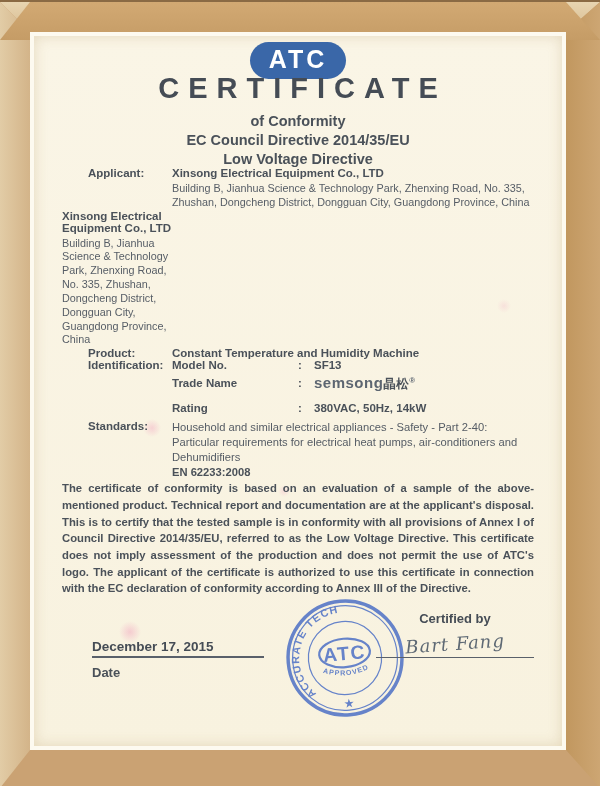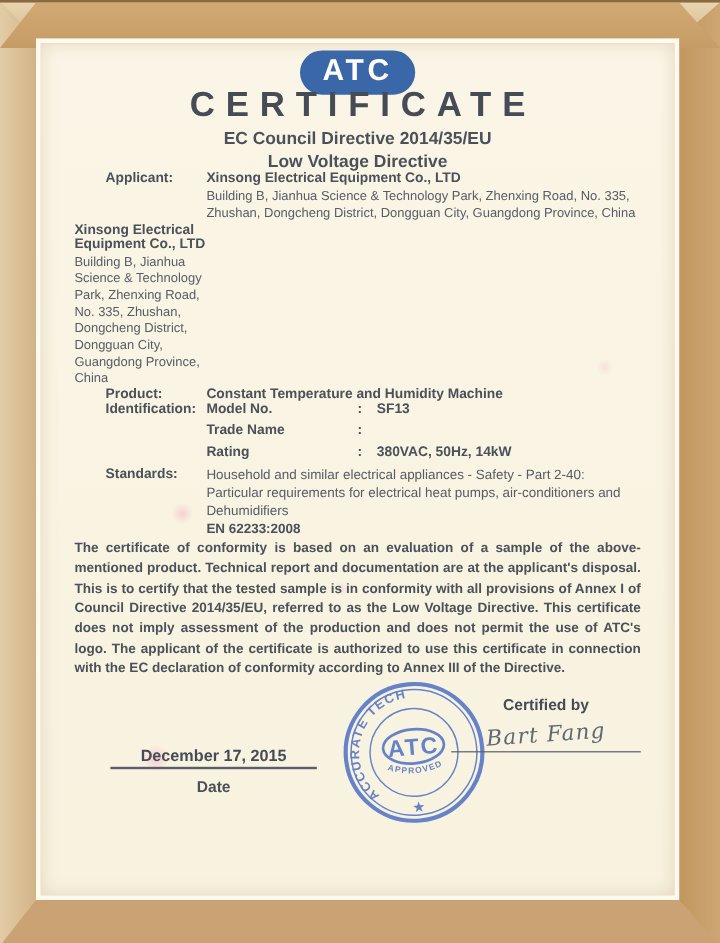--- a/index.html
+++ b/index.html
@@ -34,21 +34,21 @@
   .irow{display:grid;grid-template-columns:126px 16px 1fr;margin-bottom:6px;font-size:11.5px;font-weight:bold;}
   .brand{font-size:15px;font-weight:bold;letter-spacing:.5px;color:#5d6671;position:relative;top:-3px;}
   .brand-cjk{font-size:12.5px;color:#4a5159;}
   .reg-sym{font-size:8px;vertical-align:super;}
   .std{font-size:11.2px;line-height:1.34;}
   .std-b{font-weight:bold;}
   .std-r{font-weight:normal;color:#555c65;}
   .statement{margin-top:0;font-size:11.3px;font-weight:bold;text-align:justify;line-height:1.48;color:#4a5159;}
   .bottom{position:relative;height:180px;margin-top:2px;}
   .stamp{position:absolute;left:222px;top:-2px;opacity:.93;}
-  .date-block{position:absolute;left:30px;top:54px;width:172px;text-align:center;}
+  .date-block{position:absolute;left:30px;top:40px;width:172px;text-align:left;}
   .date-value{font-weight:bold;font-size:13.5px;color:#454c55;padding-bottom:2px;border-bottom:2px solid #59606a;}
   .date-label{font-weight:bold;font-size:13px;margin-top:7px;}
   .cert-block{position:absolute;right:0;top:12px;width:158px;text-align:center;}
   .cert-label{font-weight:bold;font-size:13px;color:#454c55;}
   .signature{font-family:"DejaVu Serif",serif;font-style:italic;font-size:18px;color:#5e6974;transform:rotate(-4deg);margin-top:7px;letter-spacing:1px;}
   .sig-line{border-bottom:1.5px solid #59606a;margin-top:3px;}
 </style>
 </head>
 <body>
 
@@ -56,20 +56,21 @@
   <div class="wood top grain-h"></div>
   <div class="wood left grain-v"></div>
   <div class="wood right grain-v"></div>
   <div class="wood bottom grain-h"></div>
 
   <div class="paper">
 
     <div class="hdr">
       <div class="pill">ATC</div>
       <div class="title">CERTIFICATE</div>
+      <div class="sub first">of Conformity</div>
       <div class="sub">EC Council Directive 2014/35/EU</div>
       <div class="sub">Low Voltage Directive</div>
     </div>
 
     <div class="row">
       <div class="lbl">Applicant:</div>
       <div>
         <div class="name">Xinsong Electrical Equipment Co., LTD</div>
         <div class="addr">Building B, Jianhua Science &amp; Technology Park, Zhenxing Road, No. 335, Zhushan, Dongcheng District, Dongguan City, Guangdong Province, China</div>
       </div>
@@ -91,20 +92,21 @@
       <div class="lbl">Identification:</div>
       <div>
         <div class="irow">
           <span>Model No.</span>
           <span>:</span>
           <span>SF13</span>
         </div>
         <div class="irow">
           <span>Trade Name</span>
           <span>:</span>
+          <span><span class="brand">semsong</span><span class="brand brand-cjk">晶松</span><span class="brand reg-sym">®</span></span>
         </div>
         <div class="irow">
           <span>Rating</span>
           <span>:</span>
           <span>380VAC, 50Hz, 14kW</span>
         </div>
       </div>
     </div>
 
     <div class="row">

